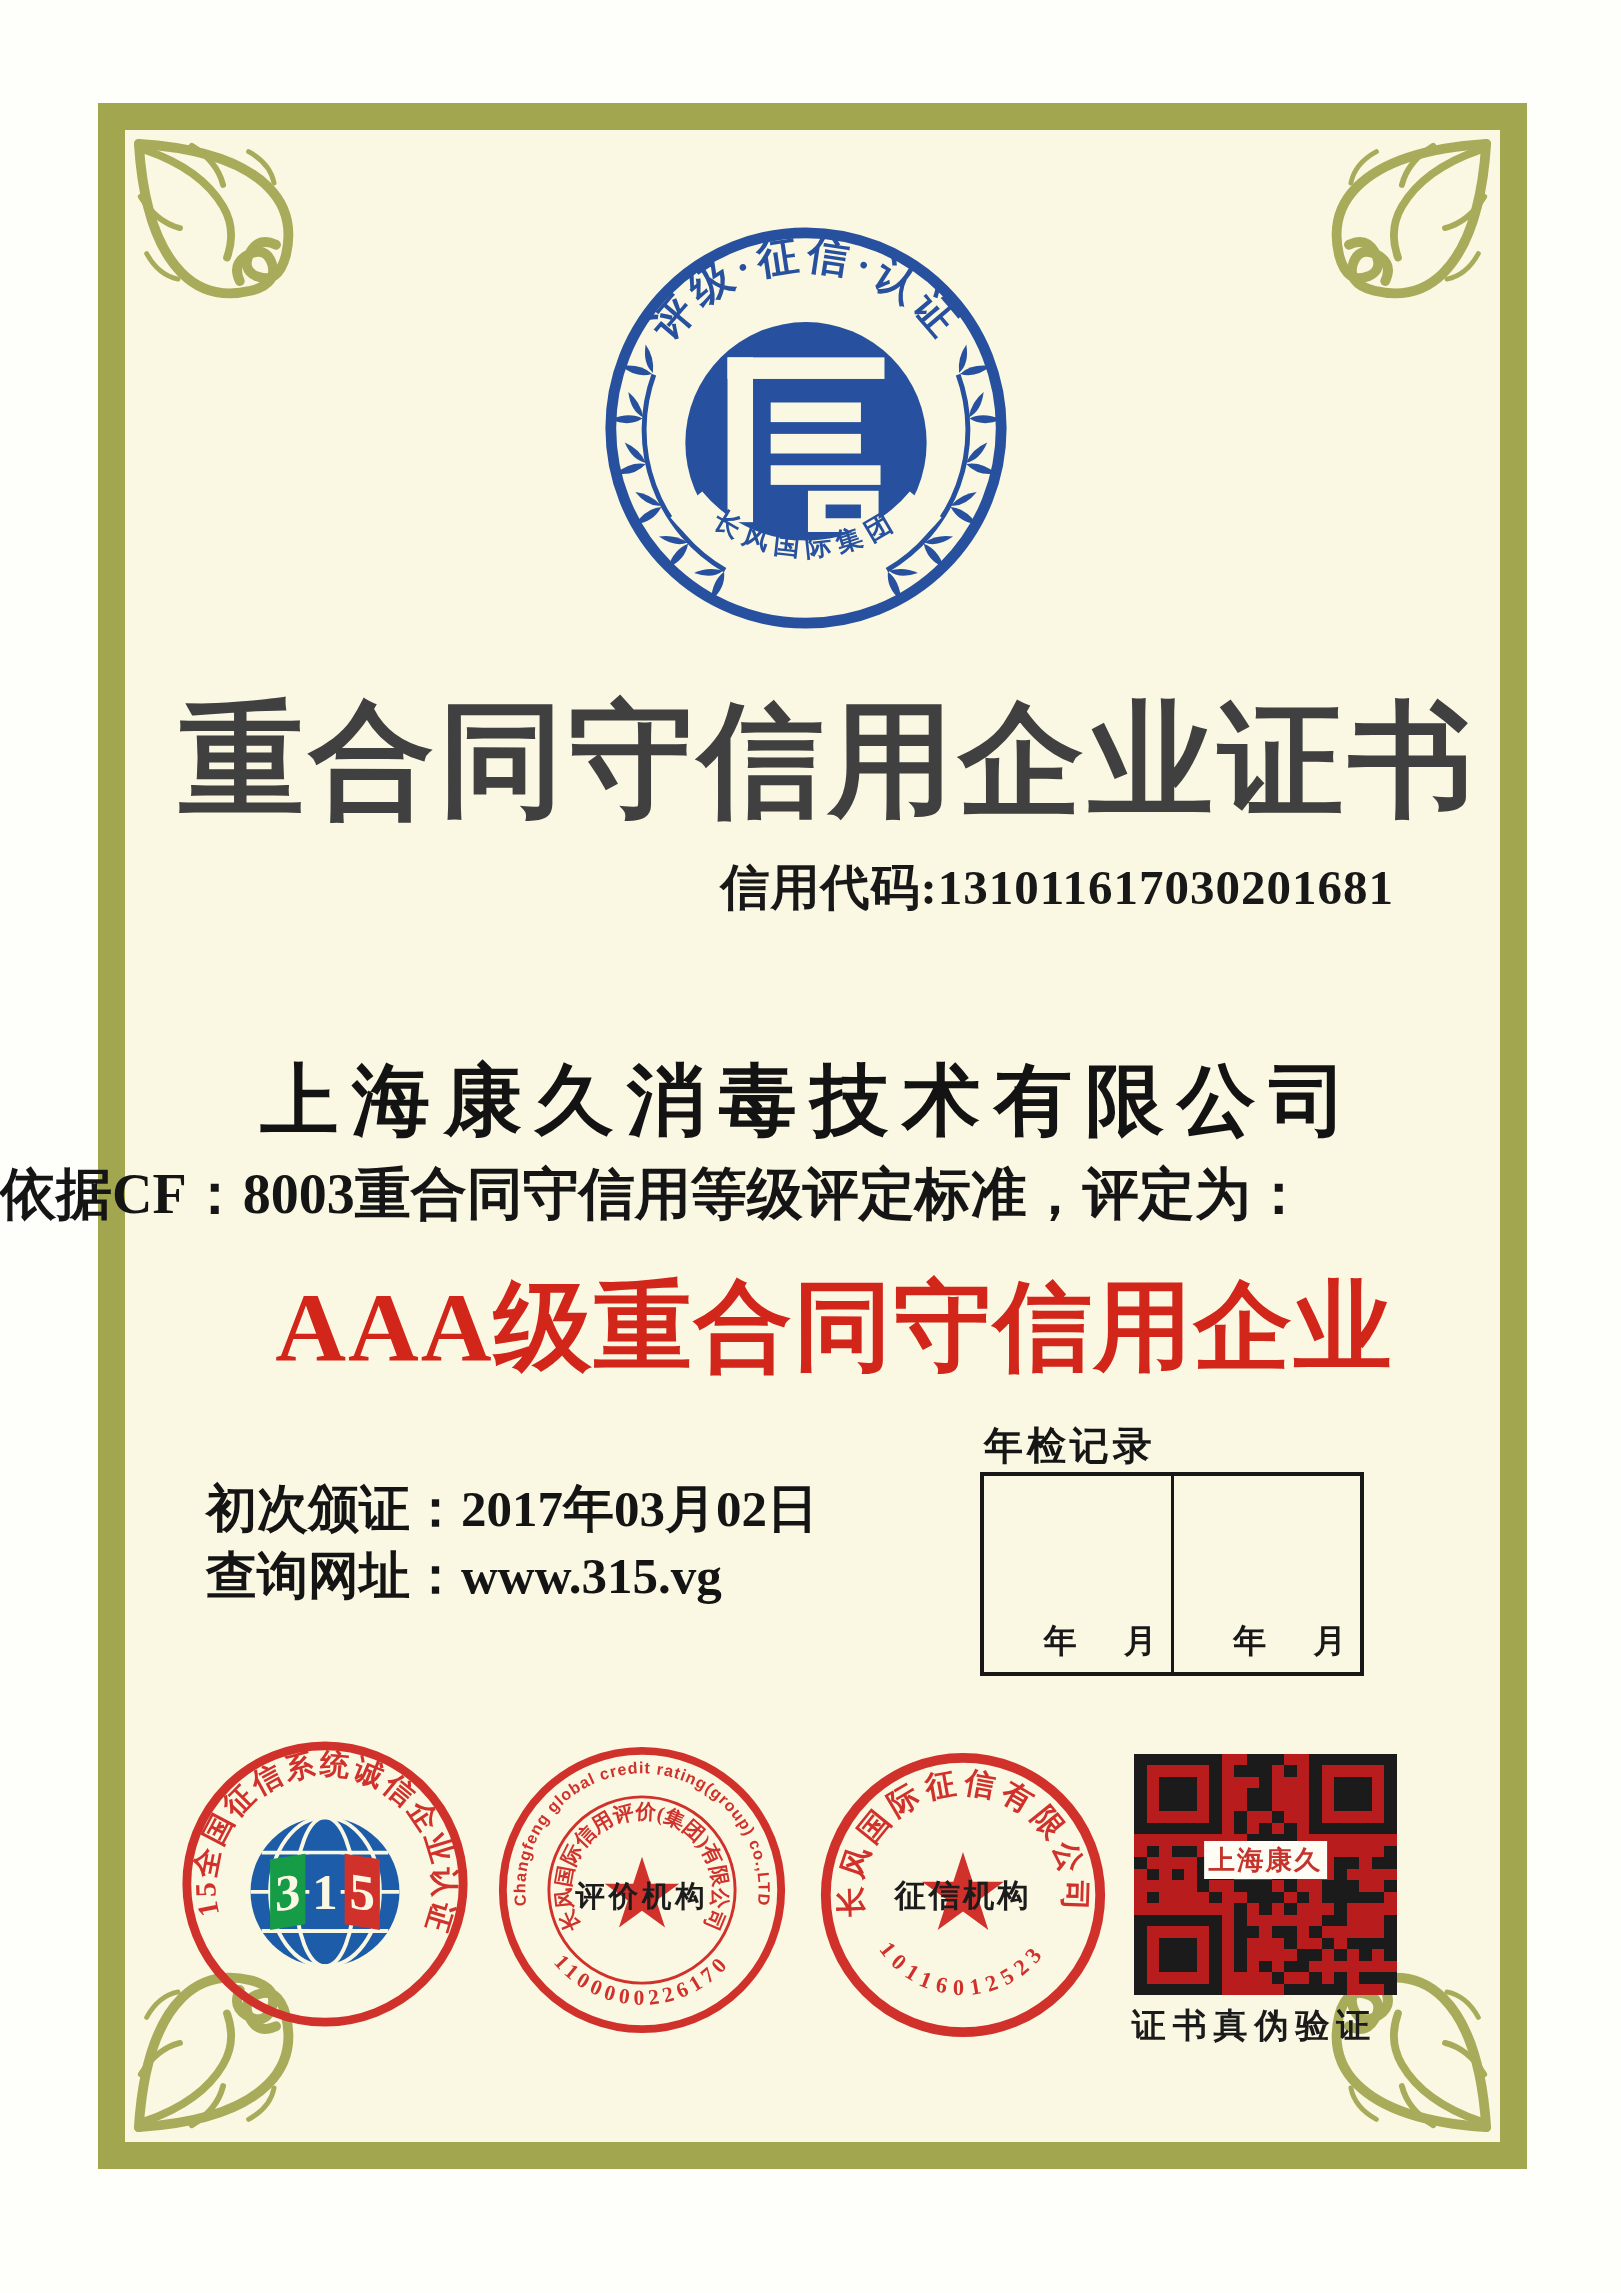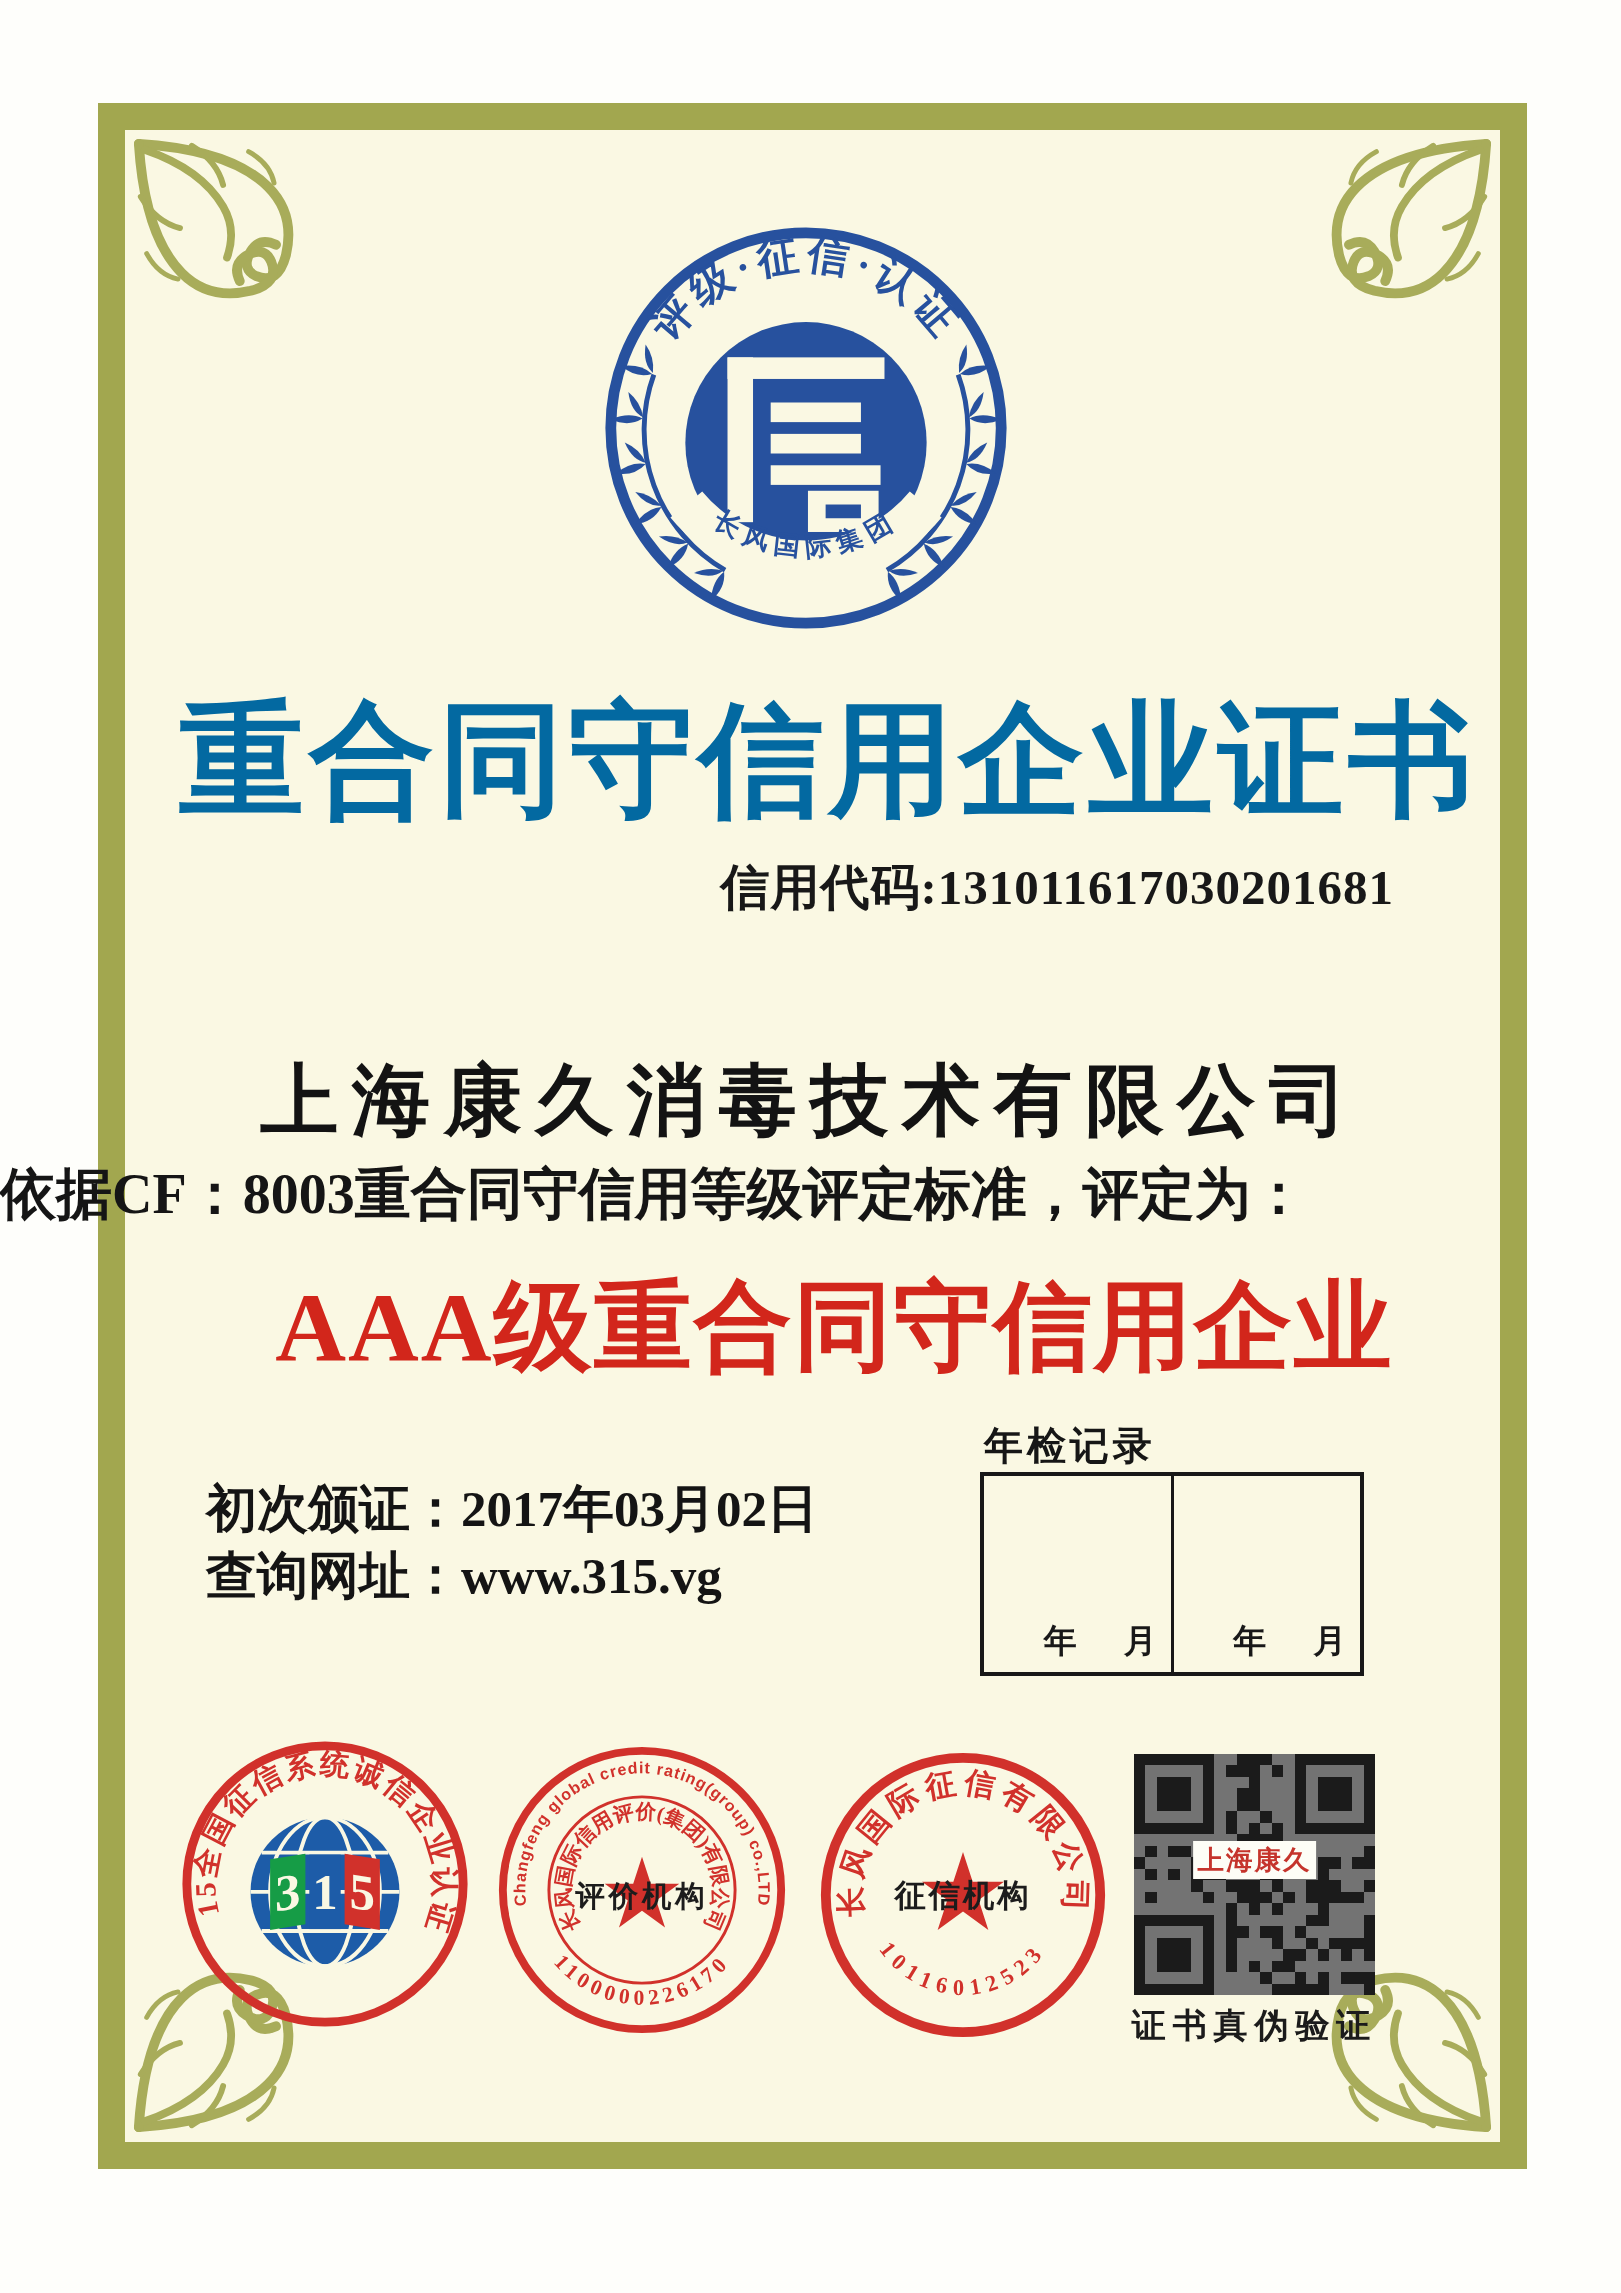--- a/index.html
+++ b/index.html
@@ -25,21 +25,21 @@
   .corner.bl{left:131px;top:1939px;transform:scaleY(-1);}
   .corner.br{left:1298px;top:1939px;transform:scale(-1,-1);}
 
   .logo{position:absolute;left:600px;top:222px;width:412px;height:412px;}
 
   .title{
     position:absolute;left:0;right:0;top:678px;
     text-align:center;
     font-family:"Liberation Sans", sans-serif;
     font-weight:900;font-size:125px;letter-spacing:4.9px;
-    color:#0369a1;white-space:nowrap;padding-left:36px;
+    color:#404040;white-space:nowrap;padding-left:36px;
   }
   .code-line{
     position:absolute;right:227px;top:855px;
     font-size:49px;font-weight:700;color:#181818;
     white-space:nowrap;letter-spacing:1px;margin-left:36px;
   }
   .company{
     position:absolute;left:0;right:0;top:1013px;
     text-align:center;font-size:78px;font-weight:900;
     letter-spacing:13.7px;color:#131313;white-space:nowrap;margin-top:36px;
@@ -71,21 +71,21 @@
     font-size:33px;font-weight:700;color:#181818;
   }
   .dates{position:absolute;left:206px;top:1476px;}
   .date-row{height:67px;line-height:67px;font-size:51px;font-weight:700;color:#141414;white-space:nowrap;}
   .seal{position:absolute;width:294px;height:294px;}
   .seal svg{width:100%;height:100%;display:block;}
   .seal.s315{left:178px;top:1737px;}
   .seal.srate{left:495px;top:1743px;}
   .seal.scred{left:816px;top:1748px;}
 
-  .qr-wrap{position:absolute;left:1134px;top:1754px;width:241px;height:241px;background:#737373;}
+  .qr-wrap{position:absolute;left:1134px;top:1754px;width:241px;height:241px;background:#b91c1c;padding-left:22px;}
   .qr-grid{position:absolute;inset:0;display:grid;grid-template-columns:repeat(21,1fr);grid-template-rows:repeat(21,1fr);}
   .qr-grid .m{background:#1b1b1b;}
   .qr-overlay{
     position:absolute;left:50%;top:44%;transform:translate(-50%,-50%);
     background:#fdfdf6;color:#C5342C;font-size:26.5px;font-weight:700;
     padding:1px 4.9px;white-space:nowrap;letter-spacing:2px;
   }
   .qr-caption{
     position:absolute;left:1124px;top:2003px;width:261px;
     text-align:center;font-size:34px;font-weight:700;color:#1b1b1b;

